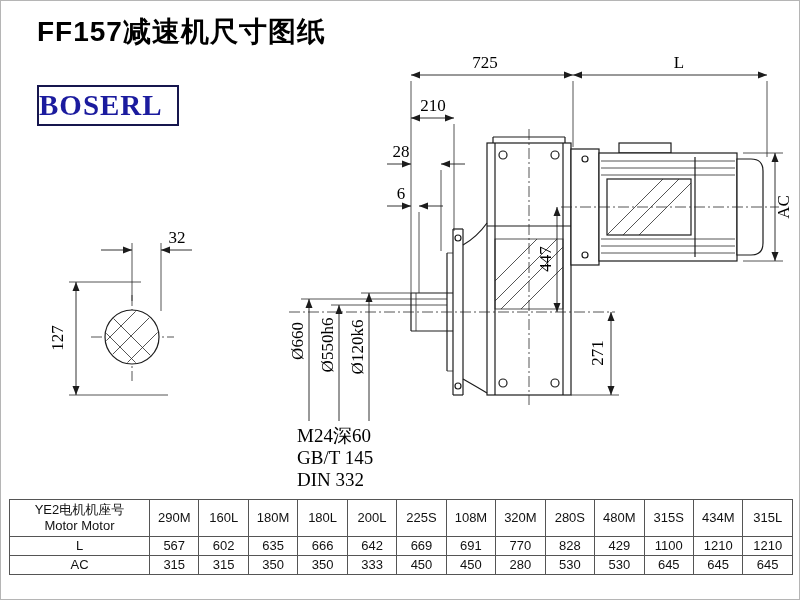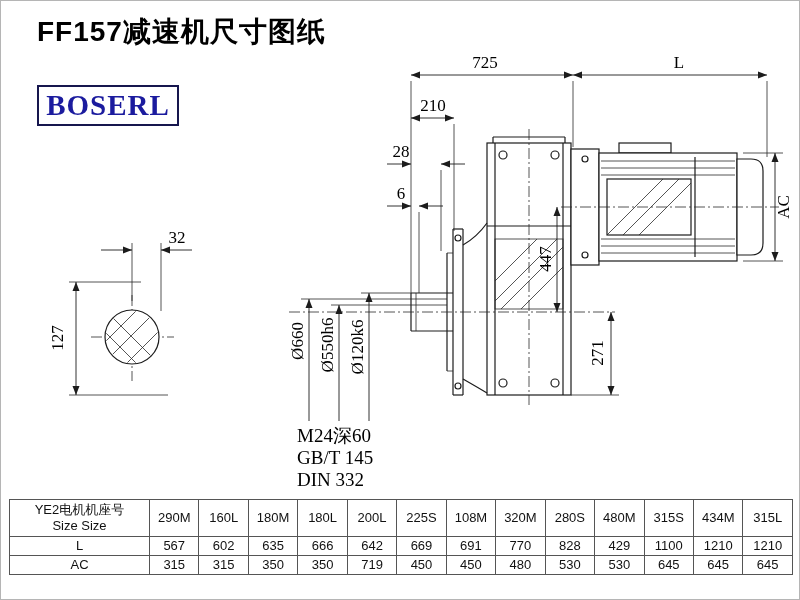--- a/index.html
+++ b/index.html
@@ -1,20 +1,20 @@
 <!DOCTYPE html>
 <html><head>
 <meta charset="utf-8">
 <style>
   * { margin:0; padding:0; box-sizing:border-box; }
   html,body { width:800px; height:600px; }
   body { background:#fff; font-family:"Liberation Sans",sans-serif; }
   .page { position:relative; width:800px; height:600px; background:#fff; border:1px solid #b5b5b5; overflow:hidden; }
   .title { position:absolute; left:36px; top:12px; font-size:28px; font-weight:700; color:#000; letter-spacing:1px; white-space:nowrap;text-align:center; }
-  .logo-box { position:absolute; left:36px; top:84px; width:142px; height:41px; border:2px solid #16164e; display:flex; align-items:center; justify-content:center; background:#fff; }
+  .logo-box { position:absolute; left:36px; top:84px; width:142px; height:41px; border:2px solid #16164e; display:flex; align-items:center; justify-content:flex-start; background:#fff; }
   .logo-text { font-family:"Liberation Serif",serif; font-size:29px; font-weight:700; color:#1b1b9e; letter-spacing:1px; }
   svg.drawing { position:absolute; left:0; top:0; }
   .ln  { stroke:#1c1c1c; stroke-width:1.2; fill:none; }
   .lnf { stroke:#1c1c1c; stroke-width:1.2; fill:#fff; }
   .thin{ stroke:#2a2a2a; stroke-width:0.8; fill:none; }
   .cl  { stroke:#2a2a2a; stroke-width:0.8; fill:none; stroke-dasharray:11 3 2 3; }
   .dim { stroke:#1c1c1c; stroke-width:0.9; fill:none; }
   .dimtxt { font-family:"Liberation Serif",serif; font-size:17px; fill:#000; }
   .note   { font-family:"Liberation Serif",serif; font-size:19px; fill:#000; }
   #arr path { fill:#1c1c1c; stroke:none; }
@@ -199,21 +199,21 @@
         <col>
         <col>
         <col>
         <col>
         <col>
     </colgroup>
     <tbody>
         <tr>
       <th class="c0">
         <div>YE2电机机座号</div>
-        <div>Size Size</div>
+        <div>Motor Motor</div>
       </th>
       <th>290M</th>
       <th>160L</th>
       <th>180M</th>
       <th>180L</th>
       <th>200L</th>
       <th>225S</th>
       <th>108M</th>
       <th>320M</th>
       <th>280S</th>
@@ -237,24 +237,24 @@
       <td>1100</td>
       <td>1210</td>
       <td>1210</td>
     </tr>
     <tr>
       <td class="c0">AC</td>
       <td>315</td>
       <td>315</td>
       <td>350</td>
       <td>350</td>
-      <td>719</td>
+      <td>333</td>
       <td>450</td>
       <td>450</td>
-      <td>480</td>
+      <td>280</td>
       <td>530</td>
       <td>530</td>
       <td>645</td>
       <td>645</td>
       <td>645</td>
     </tr>
   </tbody>
     </table>
 
 </div>

